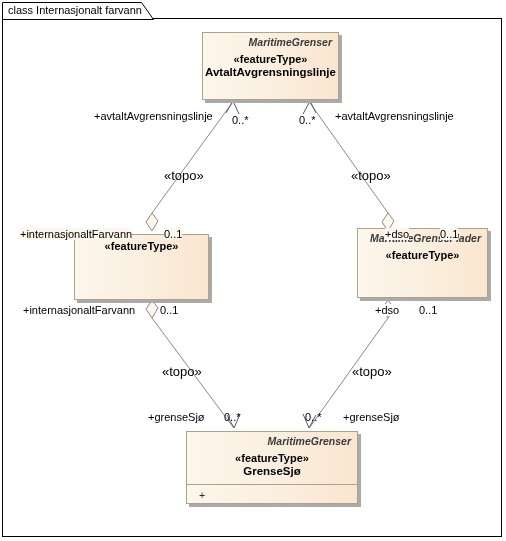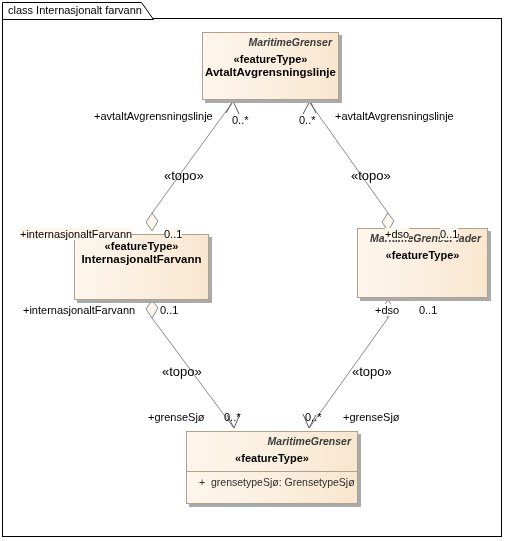--- a/index.html
+++ b/index.html
@@ -200,35 +200,34 @@
   </svg>
 
   <div class="cls" id="cls-avtalt">
     <div class="cls-pkg">MaritimeGrenser</div>
     <div class="cls-stereo">«featureType»</div>
     <div class="cls-name">AvtaltAvgrensningslinje</div>
   </div>
 
   <div class="cls" id="cls-intfarvann">
     <div class="cls-stereo">«featureType»</div>
-    <div class="cls-name">InternasjonaltFarvann</div>
   </div>
 
   <div class="cls" id="cls-dso">
     <div class="cls-pkg">MaritimeGrenseFlader</div>
     <div class="cls-stereo">«featureType»</div>
   </div>
 
   <div class="cls" id="cls-grensesjo">
     <div class="cls-pkg">MaritimeGrenser</div>
     <div class="cls-stereo">«featureType»</div>
+    <div class="cls-name">GrenseSjø</div>
     <div class="cls-sep"></div>
     <div class="attr-row">
       <span class="attr-vis">+</span>
-      <span class="attr-txt">grensetypeSjø: GrensetypeSjø</span>
     </div>
   </div>
 
   <div class="lbl" style="left:94px; top:110px;">+avtaltAvgrensningslinje</div>
   <div class="lbl" style="left:232px; top:114px;">0..*</div>
   <div class="lbl stereo" style="left:164px; top:168px;">«topo»</div>
   <div class="lbl overlay" style="left:20px; top:228px;">+internasjonaltFarvann</div>
   <div class="lbl overlay" style="left:164px; top:228px;">0..1</div>
 
   <div class="lbl" style="left:299px; top:114px;">0..*</div>

